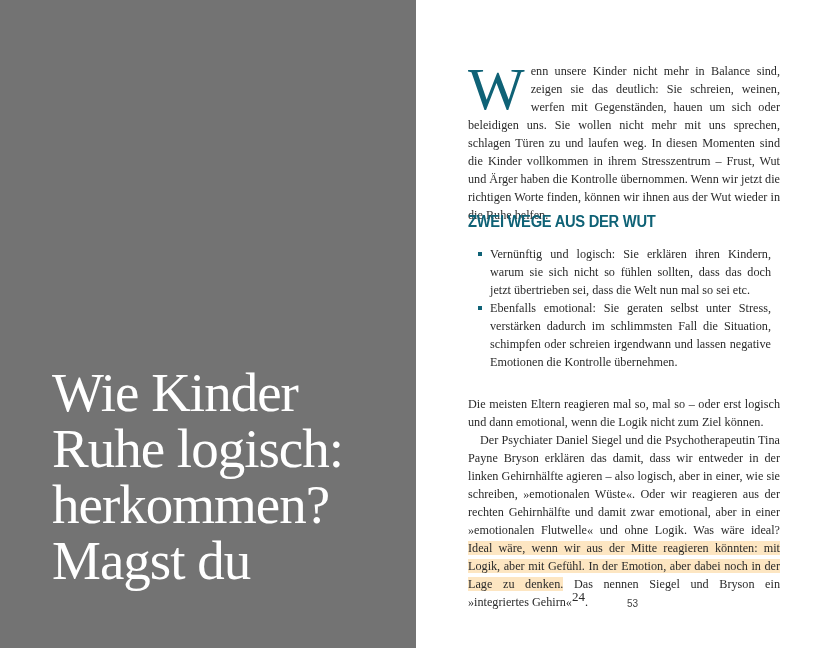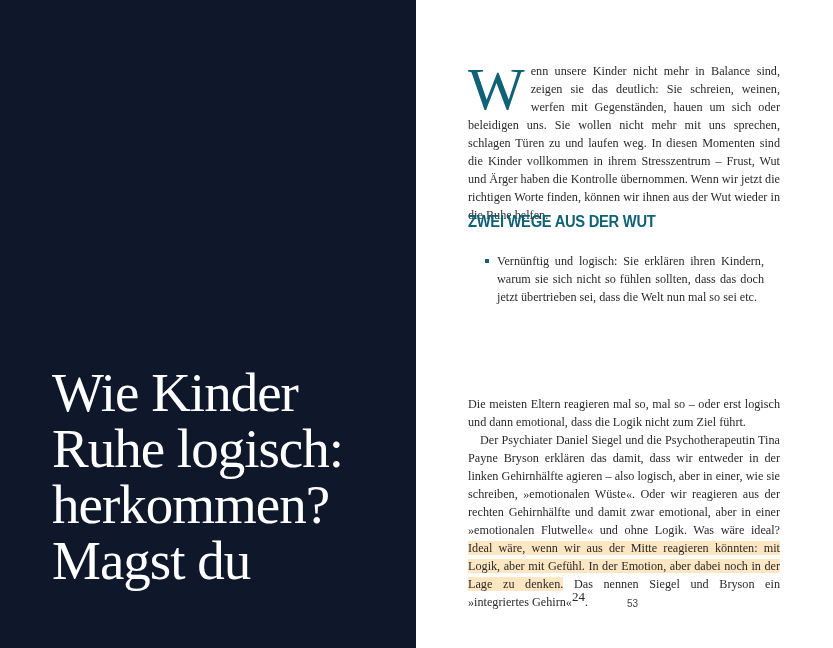--- a/index.html
+++ b/index.html
@@ -1,21 +1,21 @@
 <!DOCTYPE html>
 <html><head>
   <meta charset="utf-8">
   <style>
     * { margin: 0; padding: 0; box-sizing: border-box; }
     html, body { width: 833px; height: 648px; overflow: hidden; background: #ffffff; }
     body { position: relative; font-family: "DejaVu Serif", "Liberation Serif", serif; }
 
     .left-page {
       position: absolute; left: 0; top: 0; width: 416px; height: 648px;
-      background: #0f172a;
+      background: #737373;
     }
     .chapter-title {
       position: absolute; left: 52px; top: 365px; width: 360px;
       color: #ffffff;
       font-family: "Liberation Serif", "DejaVu Serif", serif;
       font-size: 55px; line-height: 56px; letter-spacing: -1px;
       font-weight: normal;
     }
     .chapter-title span { display: block; white-space: nowrap; }
 
@@ -36,21 +36,21 @@
       height: 50px;
     }
     .section-heading {
       position: absolute; left: 52px; top: 213px;
       font-family: "Liberation Sans", "DejaVu Sans", sans-serif;
       font-weight: bold; font-size: 16px; color: #0f6276;
       letter-spacing: -0.3px; transform: scaleX(0.92); transform-origin: left;
       white-space: nowrap;
     }
     .section-body { top: 236px; }
-    .bullets { list-style: none; margin: 16px; font-family: Liberation Serif, serif; }
+    .bullets { list-style: none; margin: 9px; font-family: Liberation Serif, serif; }
     .bullets li { position: relative; padding-left: 13px; }
     .bullet-mark {
       position: absolute; left: 1px; top: 7px; width: 4px; height: 4px;
       background: #0f6276;
     }
     .para2 { top: 395px; }
     .indent { text-indent: 12px; }
     .hl { background: #fde6c2; }
     sup { font-size: 13px; line-height: 0; vertical-align: super; }
 
@@ -80,22 +80,26 @@
   </p>
 
   <h2 class="section-heading">ZWEI WEGE AUS DER WUT</h2>
 
   <div class="text-block section-body">
     <ul class="bullets">
       <li>
         <span class="bullet-mark"></span>
         <span>Vernünftig und logisch: Sie erklären ihren Kindern, warum sie sich nicht so fühlen sollten, dass das doch jetzt übertrieben sei, dass die Welt nun mal so sei etc.</span>
       </li>
+      <li>
+        <span class="bullet-mark"></span>
+        <span>Ebenfalls emotional: Sie geraten selbst unter Stress, verstärken dadurch im schlimmsten Fall die Situation, schimpfen oder schreien irgendwann und lassen negative Emotionen die Kontrolle übernehmen.</span>
+      </li>
     </ul>
   </div>
 
   <div class="text-block para2">
-    <p>Die meisten Eltern reagieren mal so, mal so – oder erst logisch und dann emotional, dass die Logik nicht zum Ziel führt.</p>
+    <p>Die meisten Eltern reagieren mal so, mal so – oder erst logisch und dann emotional, wenn die Logik nicht zum Ziel können.</p>
     <p class="indent"><span>Der Psychiater Daniel Siegel und die Psychotherapeutin Tina Payne Bryson erklären das damit, dass wir entweder in der linken Gehirnhälfte agieren – also logisch, aber in einer, wie sie schreiben, »emotionalen Wüste«. Oder wir reagieren aus der rechten Gehirnhälfte und damit zwar emotional, aber in einer »emotionalen Flutwelle« und ohne Logik. Was wäre ideal? </span><span class="hl">Ideal wäre, wenn wir aus der Mitte reagieren könnten: mit Logik, aber mit Gefühl. In der Emotion, aber dabei noch in der Lage zu denken.</span><span> Das nennen Siegel und Bryson ein »integriertes Gehirn«</span><sup>24</sup><span>.</span></p>
   </div>
 
   <div class="page-number">53</div>
 </div>
 
 </body></html>

